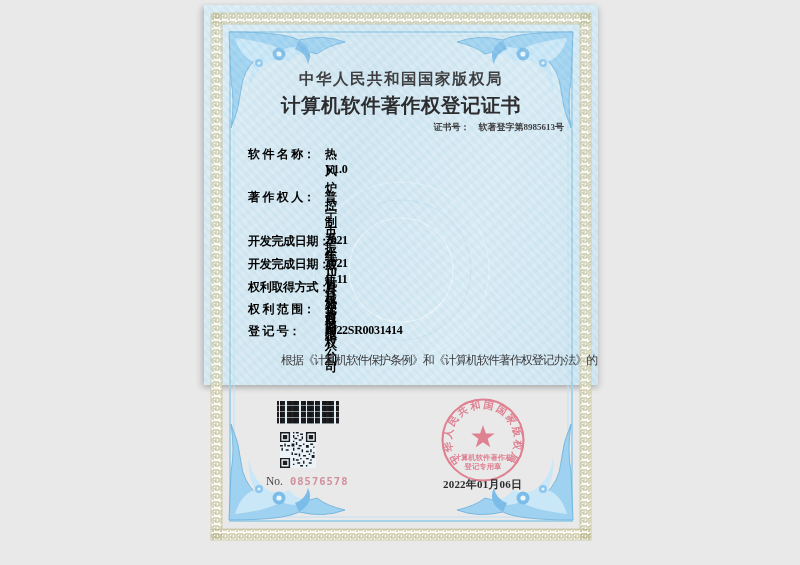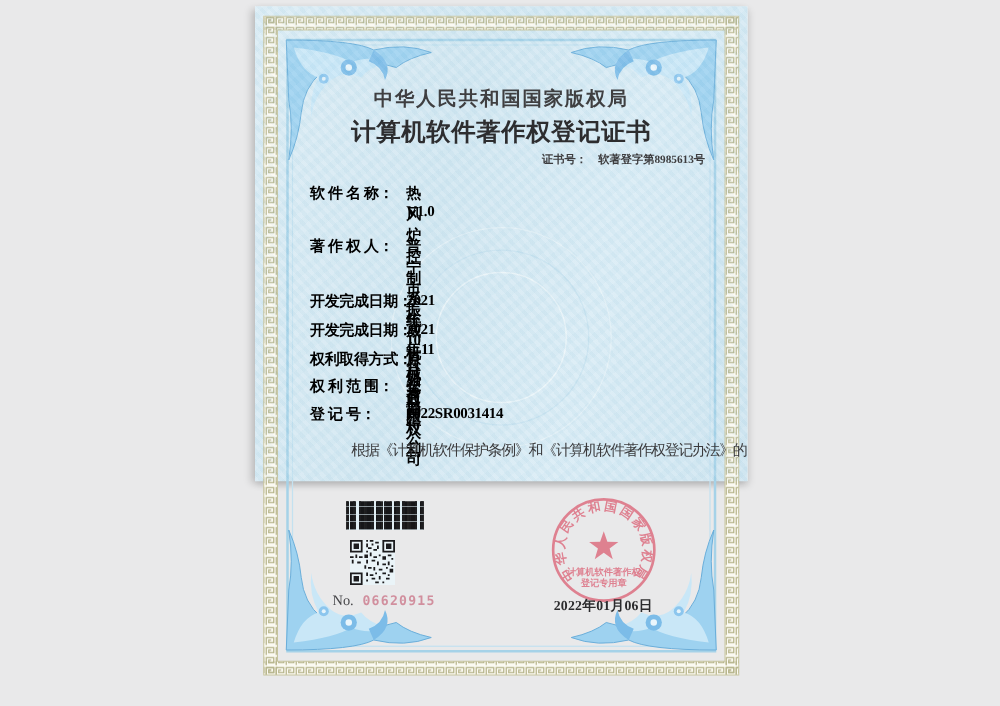--- a/index.html
+++ b/index.html
@@ -156,21 +156,21 @@
         <path fill-rule="evenodd" d="M0 18h7v7H0z M1 19v5h5v-5z M2 20h3v3H2z"></path>
         <path d="M9 0h1v1H9z M11 0h2v1h-2z M14 1h2v1h-2z M9 2h1v2H9z M12 2h1v1h-1z M15 3h1v2h-1z M10 4h2v1h-2z M13 5h2v1h-2z M9 6h1v1H9z
                  M0 9h2v1H0z M3 8h1v2H3z M5 9h2v1H5z M8 8h2v2H8z M11 7h1v2h-1z M13 9h2v1h-2z M16 8h1v1h-1z M18 9h2v2h-2z M21 8h2v1h-2z M23 10h1v1h-1z
                  M1 11h1v2H1z M4 12h2v1H4z M9 11h1v2H9z M12 11h2v1h-2z M15 12h1v2h-1z M18 13h2v1h-2z M21 12h1v2h-1z M23 14h1v1h-1z
                  M8 14h1v2H8z M10 15h2v1h-2z M13 15h1v2h-1z M16 16h2v1h-2z M20 15h1v1h-1z M22 16h2v2h-2z
                  M9 18h1v2H9z M11 19h2v1h-2z M14 18h1v1h-1z M16 20h1v2h-1z M18 18h2v1h-2z M21 19h1v1h-1z M12 21h2v1h-2z M9 22h1v1H9z M20 21h2v1h-2z M14 23h2v1h-2z M18 23h1v1h-1z"></path>
       </g>
     </svg>
 
     <div class="txt serial">
-      <span>No.</span><span class="num">06620915</span>
+      <span>No.</span><span class="num">08576578</span>
     </div>
 
     <svg class="seal" viewBox="0 0 100 100" aria-hidden="true">
       <defs>
         <path id="sealArc" d="M22.4,73.1 A36,36 0 1 1 77.6,73.1" fill="none"></path>
       </defs>
       <circle cx="50" cy="50" r="46" fill="none" stroke="#dd6e80" stroke-width="2.4"></circle>
       <text font-size="11.5" font-weight="bold" fill="#dd6e80" letter-spacing="2.4" font-family="Liberation Serif, DejaVu Serif, serif">
         <textPath href="#sealArc" startOffset="50%" text-anchor="middle">中华人民共和国国家版权局</textPath>
       </text>

